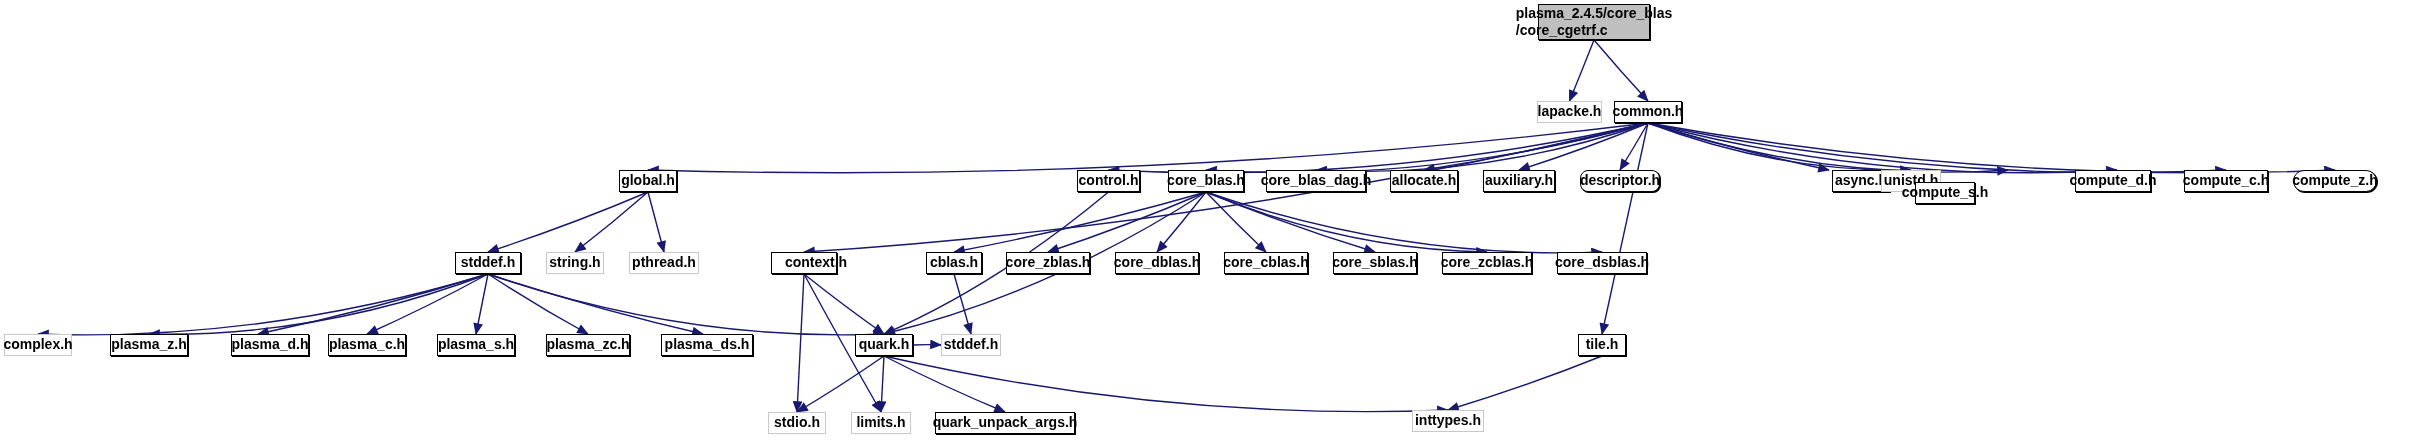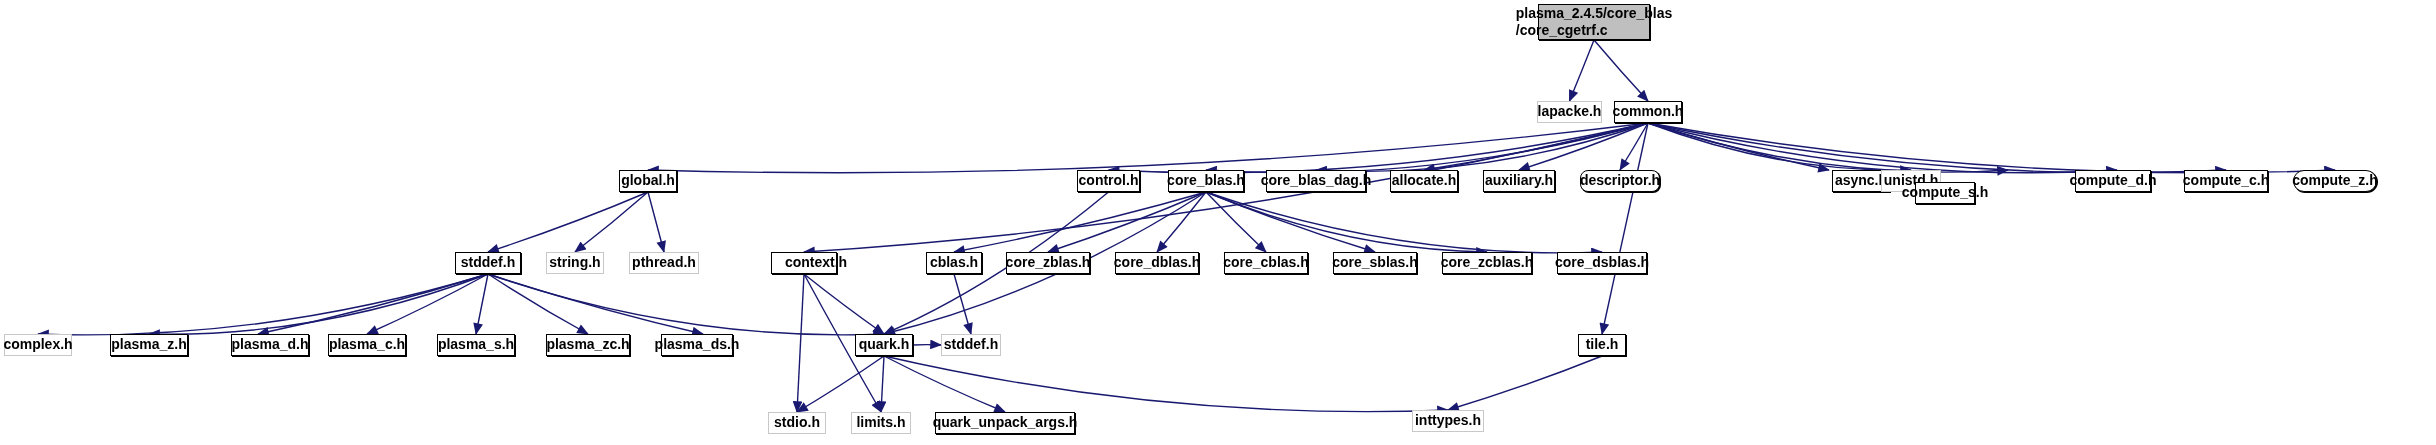--- a/index.html
+++ b/index.html
@@ -148,21 +148,21 @@
       <div class="node internal" style="left: 1224px; top: 252px; width: 84px; height: 22px;"><span class="node-label">core_cblas.h</span></div>
       <div class="node internal" style="left: 1333px; top: 252px; width: 84px; height: 22px;"><span class="node-label">core_sblas.h</span></div>
       <div class="node internal" style="left: 1442px; top: 252px; width: 90px; height: 22px;"><span class="node-label">core_zcblas.h</span></div>
       <div class="node internal" style="left: 1557px; top: 252px; width: 90px; height: 22px;"><span class="node-label">core_dsblas.h</span></div>
       <div class="node external" style="left: 4px; top: 334px; width: 68px; height: 22px;"><span class="node-label">complex.h</span></div>
       <div class="node internal" style="left: 110px; top: 334px; width: 78px; height: 22px;"><span class="node-label">plasma_z.h</span></div>
       <div class="node internal" style="left: 219px; top: 334px; width: 78px; height: 22px; margin-left: 12px;"><span class="node-label">plasma_d.h</span></div>
       <div class="node internal" style="left: 328px; top: 334px; width: 78px; height: 22px;"><span class="node-label">plasma_c.h</span></div>
       <div class="node internal" style="left: 437px; top: 334px; width: 78px; height: 22px;"><span class="node-label">plasma_s.h</span></div>
       <div class="node internal" style="left: 546px; top: 334px; width: 84px; height: 22px;"><span class="node-label">plasma_zc.h</span></div>
-      <div class="node internal" style="left: 661px; top: 334px; width: 72px; height: 22px;"><span class="node-label">plasma_ds.h</span></div>
+      <div class="node internal" style="left: 661px; top: 334px; width: 92px; height: 22px;"><span class="node-label">plasma_ds.h</span></div>
       <div class="node internal" style="left: 855px; top: 334px; width: 58px; height: 22px;"><span class="node-label">quark.h</span></div>
       <div class="node external" style="left: 941px; top: 334px; width: 60px; height: 22px;"><span class="node-label">stddef.h</span></div>
       <div class="node internal" style="left: 1578px; top: 334px; width: 48px; height: 22px;"><span class="node-label">tile.h</span></div>
       <div class="node external" style="left: 768px; top: 412px; width: 58px; height: 22px;"><span class="node-label">stdio.h</span></div>
       <div class="node external" style="left: 851px; top: 412px; width: 60px; height: 22px;"><span class="node-label">limits.h</span></div>
       <div class="node internal" style="left: 935px; top: 412px; width: 140px; height: 22px;"><span class="node-label">quark_unpack_args.h</span></div>
       <div class="node external" style="left: 1412px; top: 410px; width: 72px; height: 22px;"><span class="node-label">inttypes.h</span></div>
     </div>
 </div>
 

